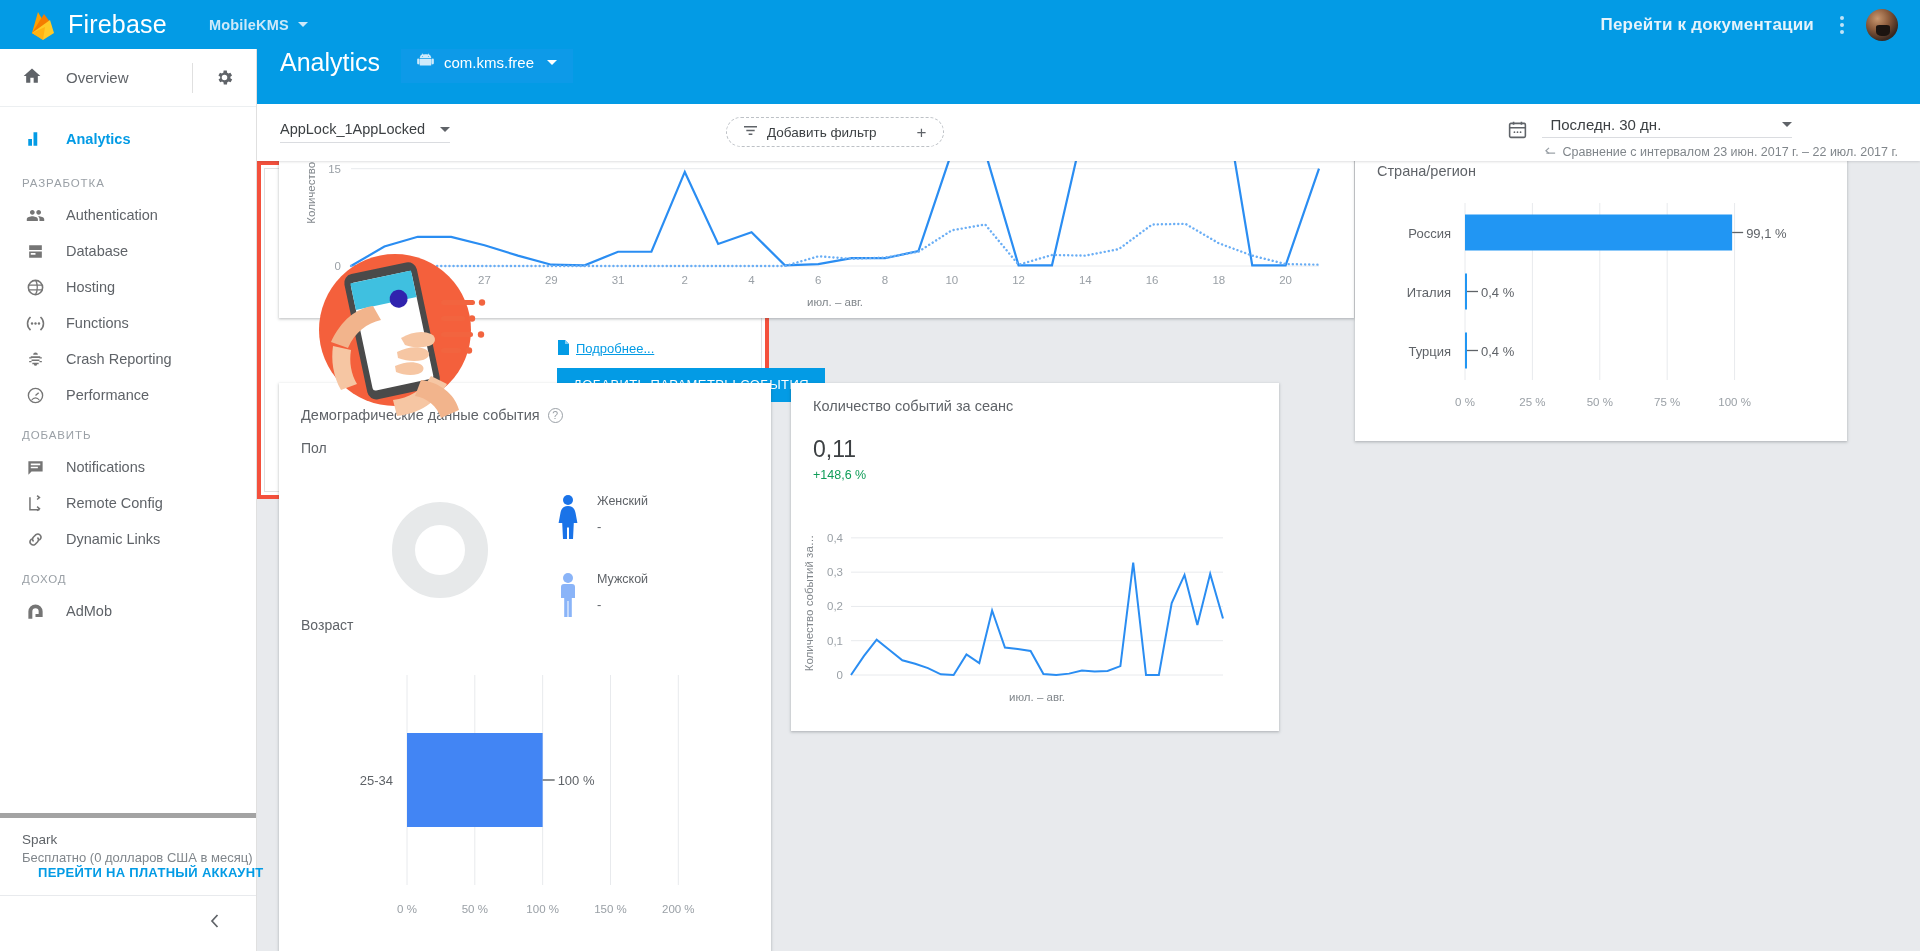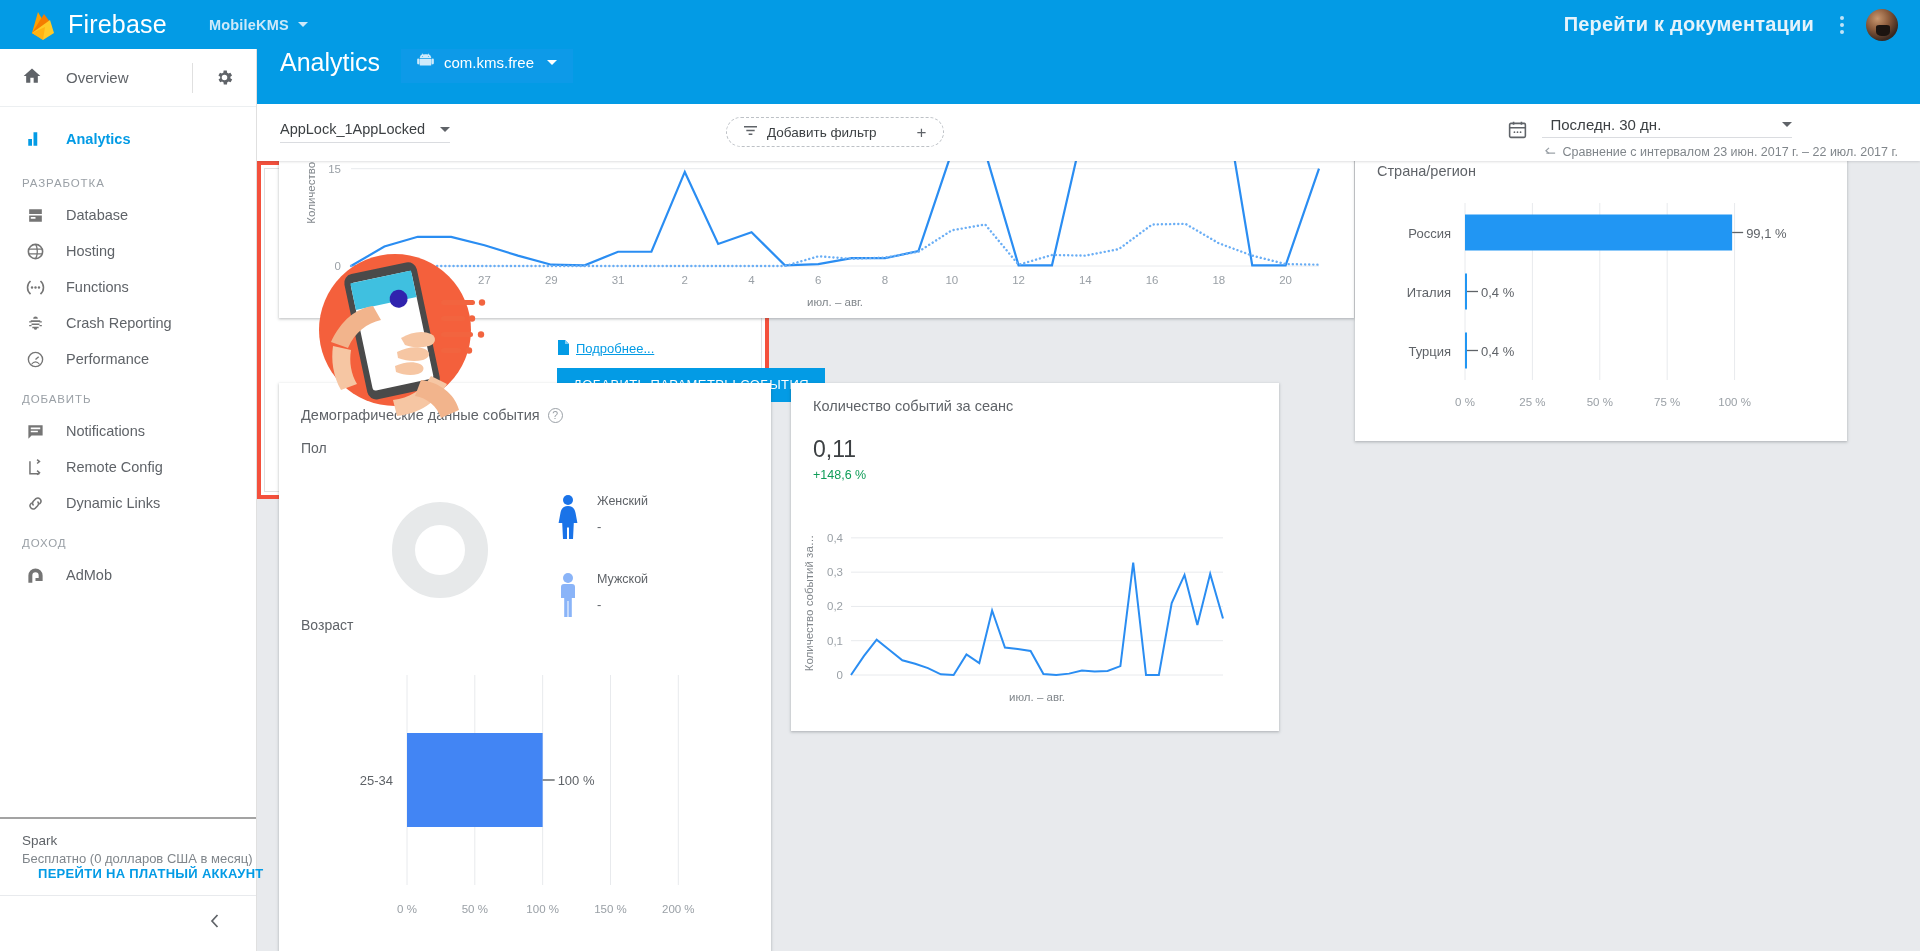--- a/index.html
+++ b/index.html
@@ -29,21 +29,21 @@
   }
   .caret-dn {
     width: 0; height: 0; margin-left: 9px;
     border-left: 5px solid transparent; border-right: 5px solid transparent;
     border-top: 5px solid #cde9f9;
   }
   .topbar-right {
     margin-left: auto; display: flex; align-items: center; margin-right: 22px;
   }
   .doclink {
-    color: #e5f3fb; font-size: 20px; font-weight: bold; letter-spacing: .2px;
+    color: #e5f3fb; font-size: 17px; font-weight: bold; letter-spacing: .2px;
   }
   .kebab { margin-left: 26px; display: flex; flex-direction: column; gap: 3px; cursor: pointer; }
   .kebab i { width: 4px; height: 4px; border-radius: 50%; background: #bfe3f7; display:block; }
   .avatar {
     margin-left: 22px; width: 32px; height: 32px; border-radius: 50%;
     background: radial-gradient(circle at 36% 30%, #c9976f 0%, #8a5a3b 38%, #3b2a22 72%, #241a15 100%);
     overflow: hidden; position: relative;
   }
   .avatar::after {
     content:''; position:absolute; left:30%; top:52%; width:46%; height:34%;
@@ -74,22 +74,22 @@
   .nav-item .ico { width: 26px; margin-left: 22px; display:flex; justify-content:center; color: #757575; }
   .nav-item .lbl { margin-left: 18px; font-size: 14.5px; color: #5f6368; }
   .nav-item.active .lbl { color: #039be5; font-weight: bold; }
   .nav-item.active .ico { color: #039be5; }
   .nav-sec {
     font-size: 11.5px; color: #9aa0a6; letter-spacing: .9px;
     margin: 16px 0 8px 22px;
   }
   .nav-sec.first { margin-top: 20px; }
   .spark-box {
-    position: absolute; bottom: 40px; left: 0; width: 100%;
-    border-top: 2px solid #a3a3a3; padding: 14px 0 30px 22px;
+    position: absolute; bottom: 57px; left: 0; width: 100%;
+    border-top: 5px solid #a3a3a3; padding: 14px 0 14px 22px;
   }
   .spark-title { font-size: 13.5px; color: #5f6368; }
   .spark-sub { font-size: 13px; color: #80868b; margin-top: 3px; white-space: nowrap; }
   .spark-cta {
     font-size: 13px; color: #039be5; font-weight: bold; letter-spacing: .3px;
     margin-left: 16px; white-space: nowrap; cursor: pointer;
   }
   .collapse-bar {
     position: absolute; bottom: 0; left: 0; width: 100%; height: 56px;
     border-top: 1px solid #e8eaed; display: flex; align-items: center;
@@ -293,20 +293,28 @@
       <svg width="18" height="18" viewBox="0 0 24 24" fill="currentColor">
           <rect x="3" y="12" width="5" height="9"></rect>
           <rect x="10" y="3" width="5" height="18"></rect>
         </svg>
     </div>
     <div class="lbl">Analytics</div>
   </div>
 
   <div class="nav-sec first">РАЗРАБОТКА</div>
 
+  <div class="nav-item">
+    <div class="ico">
+      <svg width="19" height="19" viewBox="0 0 24 24" fill="currentColor">
+          <path d="M16 11c1.7 0 3-1.3 3-3s-1.3-3-3-3-3 1.3-3 3 1.3 3 3 3zm-8 0c1.7 0 3-1.3 3-3S9.7 5 8 5 5 6.3 5 8s1.3 3 3 3zm0 2c-2.3 0-7 1.2-7 3.5V19h14v-2.5C15 14.2 10.3 13 8 13zm8 0c-.3 0-.6 0-1 .1 1.2.8 2 1.9 2 3.4V19h6v-2.5c0-2.3-4.7-3.5-7-3.5z"></path>
+        </svg>
+    </div>
+    <div class="lbl">Authentication</div>
+  </div>
 
   <div class="nav-item">
     <div class="ico">
       <svg width="19" height="19" viewBox="0 0 24 24" fill="currentColor">
           <path d="M4 4h16v6H4zm0 8h16v8H4zm2 2v2h6v-2z"></path>
         </svg>
     </div>
     <div class="lbl">Database</div>
   </div>
 

